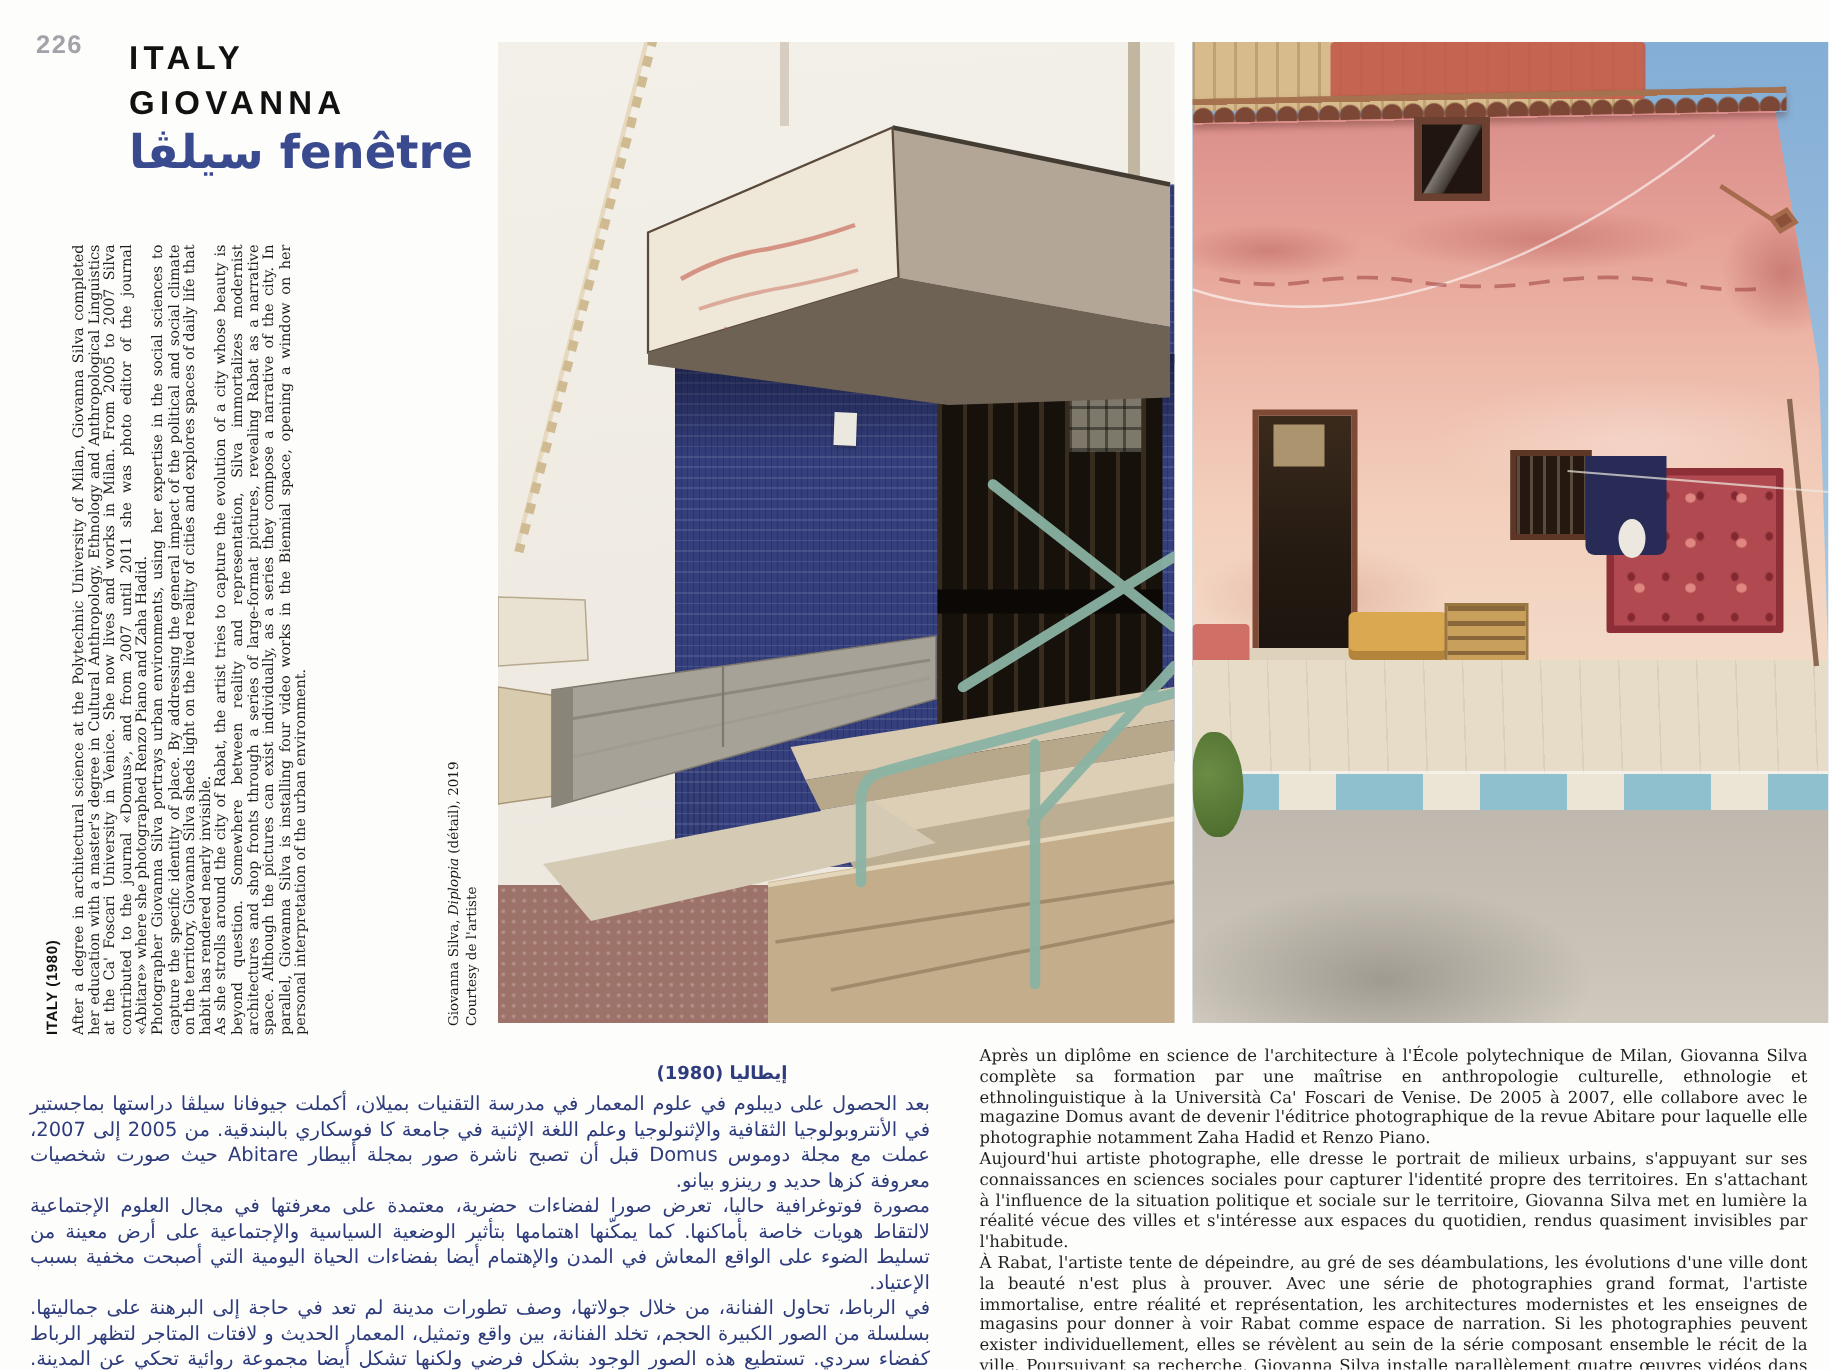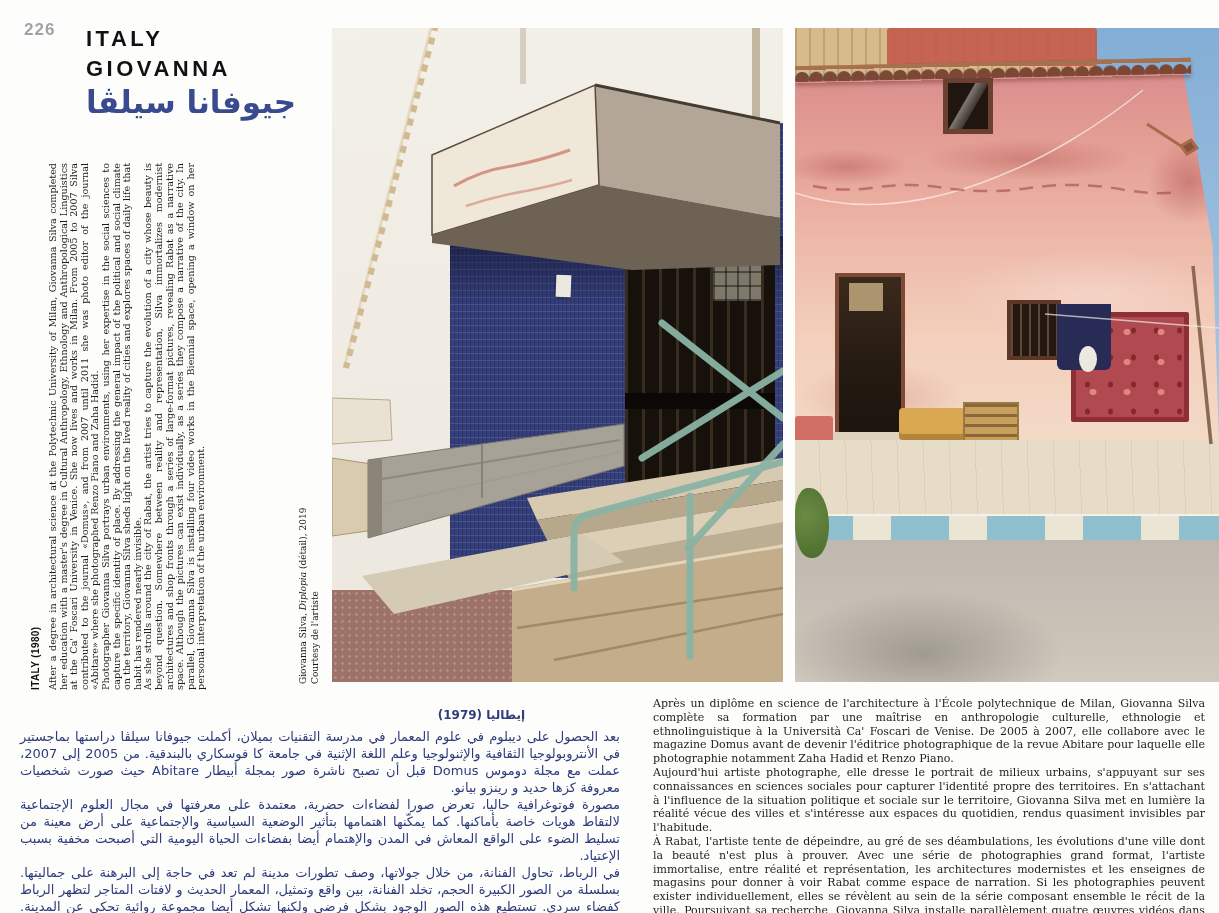--- a/index.html
+++ b/index.html
@@ -115,21 +115,21 @@
 </head>
 <body>
 
 <div id="page">
 
   <div class="page-number">226</div>
   <div class="title">
     <div>ITALY</div>
     <div>GIOVANNA</div>
   </div>
-  <div class="title-ar">جيوفانا سيلڤا</div>
+  <div class="title-ar">fenêtre سيلڤا</div>
 
   <div class="bio-en-wrap">
     <div class="bio-en">
       <div class="hdr">ITALY (1980)</div>
       <p>After a degree in architectural science at the Polytechnic University of Milan, Giovanna Silva completed her education with a master's degree in Cultural Anthropology, Ethnology and Anthropological Linguistics at the Ca' Foscari University in Venice. She now lives and works in Milan. From 2005 to 2007 Silva contributed to the journal «Domus», and from 2007 until 2011 she was photo editor of the journal «Abitare» where she photographed Renzo Piano and Zaha Hadid.</p>
       <p>Photographer Giovanna Silva portrays urban environments, using her expertise in the social sciences to capture the specific identity of place. By addressing the general impact of the political and social climate on the territory, Giovanna Silva sheds light on the lived reality of cities and explores spaces of daily life that habit has rendered nearly invisible.</p>
       <p>As she strolls around the city of Rabat, the artist tries to capture the evolution of a city whose beauty is beyond question. Somewhere between reality and representation, Silva immortalizes modernist architectures and shop fronts through a series of large-format pictures, revealing Rabat as a narrative space. Although the pictures can exist individually, as a series they compose a narrative of the city. In parallel, Giovanna Silva is installing four video works in the Biennial space, opening a window on her personal interpretation of the urban environment.</p>
     </div>
   </div>
 
@@ -229,21 +229,21 @@
     <svg width="424" height="654" viewBox="0 0 424 654" style="position:absolute;left:0;top:0;">
       <path d="M0,165 C120,205 262,132 348,62" stroke="rgba(255,255,255,.6)" stroke-width="1.6" fill="none"></path>
       <path d="M352,96 L386,118 M386,118 l10,-6 l6,8 l-10,6 z" stroke="#a66a4c" stroke-width="3" fill="#8a5038"></path>
       <path d="M398,238 L416,416" stroke="#8a6a52" stroke-width="3.5" fill="none"></path>
       <path d="M250,286 L424,300" stroke="rgba(240,235,225,.7)" stroke-width="1.4" fill="none"></path>
       <path d="M18,158 q30,6 58,2 q40,-6 74,0 q44,6 84,0 q50,-7 96,2 q30,5 52,2" stroke="rgba(140,40,40,.45)" stroke-width="2.5" fill="none" stroke-dasharray="14 9"></path>
     </svg>
   </div>
 
   <div class="bio-ar">
-    <div class="hdr">إيطاليا (1979)</div>
+    <div class="hdr">إيطاليا (1980)</div>
     <p>بعد الحصول على ديبلوم في علوم المعمار في مدرسة التقنيات بميلان، أكملت جيوفانا سيلڤا دراستها بماجستير في الأنتروبولوجيا الثقافية والإثنولوجيا وعلم اللغة الإثنية في جامعة كا فوسكاري بالبندقية. من 2005 إلى 2007، عملت مع مجلة دوموس Domus قبل أن تصبح ناشرة صور بمجلة أبيطار Abitare حيث صورت شخصيات معروفة كزها حديد و رينزو بيانو.</p>
     <p>مصورة فوتوغرافية حاليا، تعرض صورا لفضاءات حضرية، معتمدة على معرفتها في مجال العلوم الإجتماعية لالتقاط هويات خاصة بأماكنها. كما يمكّنها اهتمامها بتأثير الوضعية السياسية والإجتماعية على أرض معينة من تسليط الضوء على الواقع المعاش في المدن والإهتمام أيضا بفضاءات الحياة اليومية التي أصبحت مخفية بسبب الإعتياد.</p>
     <p>في الرباط، تحاول الفنانة، من خلال جولاتها، وصف تطورات مدينة لم تعد في حاجة إلى البرهنة على جماليتها. بسلسلة من الصور الكبيرة الحجم، تخلد الفنانة، بين واقع وتمثيل، المعمار الحديث و لافتات المتاجر لتظهر الرباط كفضاء سردي. تستطيع هذه الصور الوجود بشكل فرضي ولكنها تشكل أيضا مجموعة روائية تحكي عن المدينة. تواصل جيوفانا سيلڤا بحوثها بعرض موازي لستة فيديوهات في فضاء البينالي تفتح بها نافذة لتفسيرها الخاص للبيئة الحضرية.</p>
   </div>
 
   <div class="bio-fr">
     <p>Après un diplôme en science de l'architecture à l'École polytechnique de Milan, Giovanna Silva complète sa formation par une maîtrise en anthropologie culturelle, ethnologie et ethnolinguistique à la Università Ca' Foscari de Venise. De 2005 à 2007, elle collabore avec le magazine Domus avant de devenir l'éditrice photographique de la revue Abitare pour laquelle elle photographie notamment Zaha Hadid et Renzo Piano.</p>
     <p>Aujourd'hui artiste photographe, elle dresse le portrait de milieux urbains, s'appuyant sur ses connaissances en sciences sociales pour capturer l'identité propre des territoires. En s'attachant à l'influence de la situation politique et sociale sur le territoire, Giovanna Silva met en lumière la réalité vécue des villes et s'intéresse aux espaces du quotidien, rendus quasiment invisibles par l'habitude.</p>
     <p>À Rabat, l'artiste tente de dépeindre, au gré de ses déambulations, les évolutions d'une ville dont la beauté n'est plus à prouver. Avec une série de photographies grand format, l'artiste immortalise, entre réalité et représentation, les architectures modernistes et les enseignes de magasins pour donner à voir Rabat comme espace de narration. Si les photographies peuvent exister individuellement, elles se révèlent au sein de la série composant ensemble le récit de la ville. Poursuivant sa recherche, Giovanna Silva installe parallèlement quatre œuvres vidéos dans l'espace de la Biennale, offrant une fenêtre ouverte sur son interprétation de l'environnement urbain.</p>
   </div>

